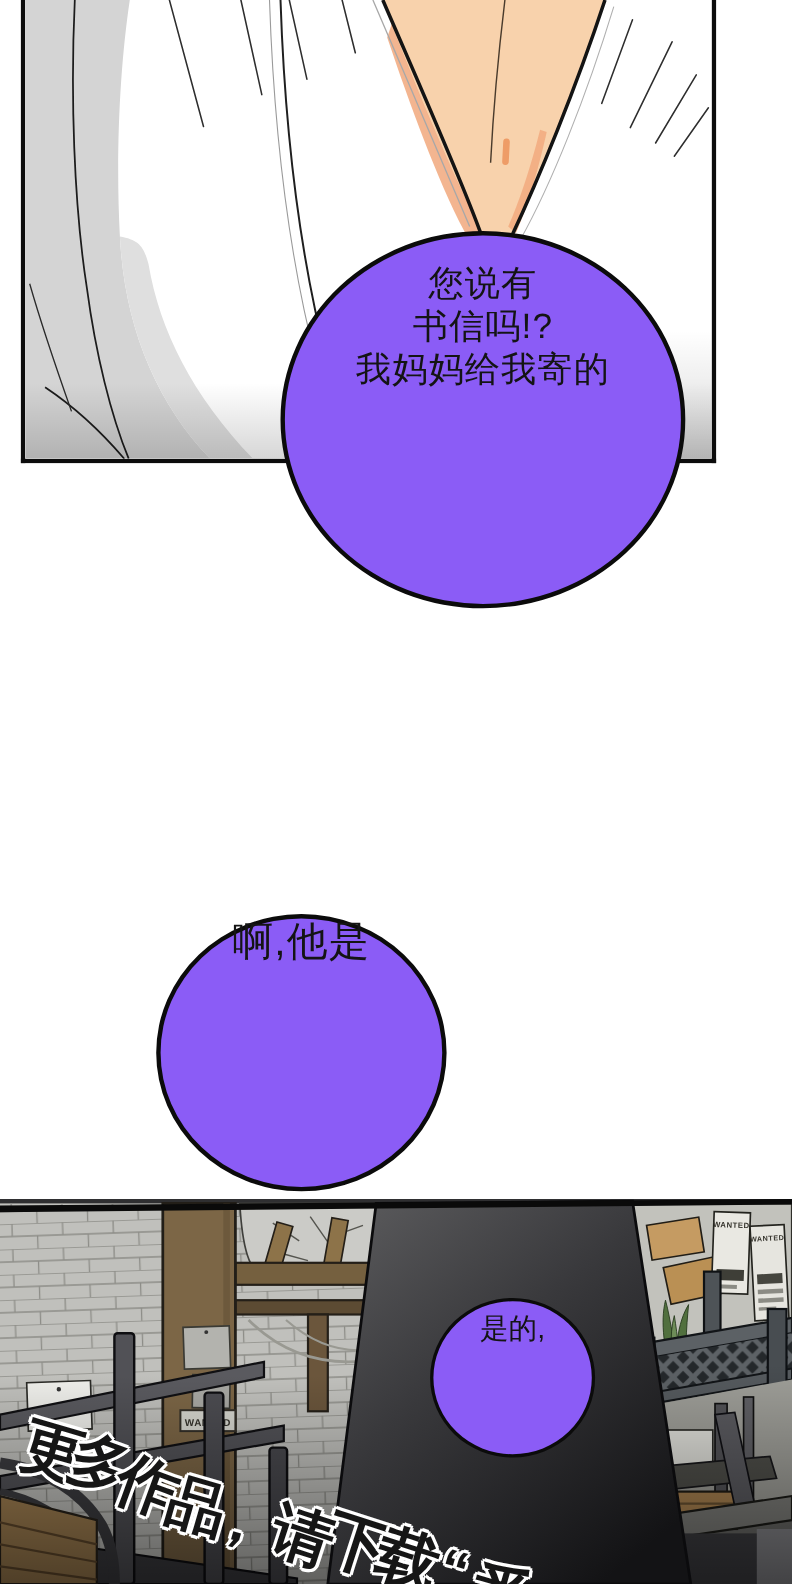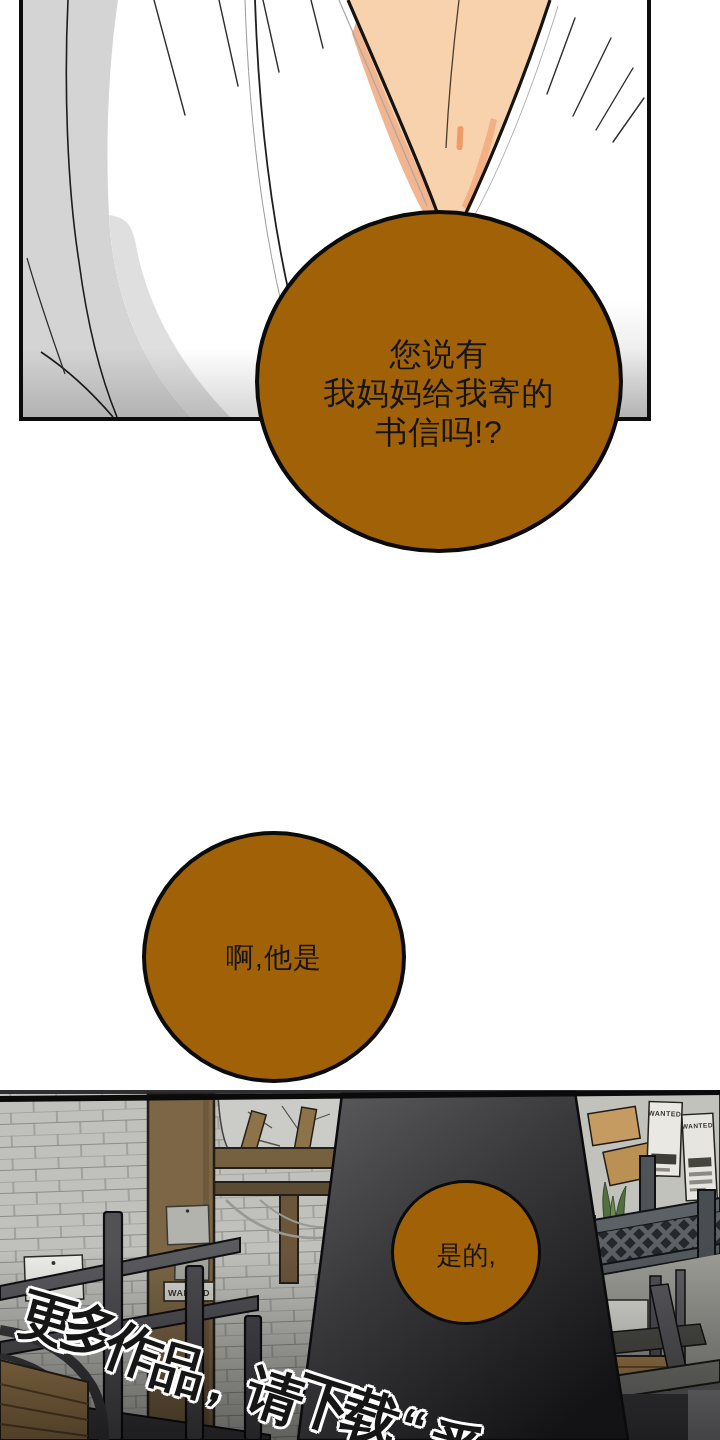--- a/index.html
+++ b/index.html
@@ -9,28 +9,28 @@
   
   .panel-top{position:absolute;left:19px;top:0;width:632px;height:421px;
              box-sizing:border-box;background:#fff;
              border-left:4px solid #0c0c0c;border-right:4px solid #0c0c0c;border-bottom:4px solid #0c0c0c;}
   .panel-top svg{display:block;width:100%;height:100%;}
 
   .panel-bottom{position:absolute;left:0;top:1090px;width:720px;height:350px;background:#2f2f31;}
   .panel-bottom svg{display:block;width:100%;height:100%;}
 
   
-  .bubble{position:absolute;background:#a16207;border-radius:50%;
-          display:flex;flex-direction:column;align-items:center;justify-content:center;
+  .bubble{position:absolute;background:#8b5cf6;border-radius:50%;
+          display:flex;flex-direction:column;align-items:center;
           text-align:center;color:#141414;z-index:6;}
   .bubble .ln{display:block;white-space:nowrap;}
   .bubble-top{left:255px;top:210px;width:368px;height:343px;border:4px solid #0b0b0b;
               font-size:32px;line-height:39px;font-weight:500;letter-spacing:1px;padding-top:24px;box-sizing:border-box;}
   .bubble-middle{left:142px;top:831px;width:256px;height:244px;border:4px solid #0b0b0b;
-              font-size:28px;line-height:41px;font-weight:500;letter-spacing:1px;gap:48px;}
+              font-size:37px;line-height:41px;font-weight:500;letter-spacing:1px;gap:48px;}
   .bubble-bottom{left:391px;top:1180px;width:150px;height:145px;border:3px solid #0b0b0b;
               font-size:26px;line-height:37px;font-weight:500;padding-top:6px;box-sizing:border-box;}
 
   
   .watermark{position:absolute;left:0;top:0;width:720px;height:1440px;pointer-events:none;z-index:9;}
   .wm-char{position:absolute;font-weight:700;color:#161616;
            text-shadow:-2px -2px 0 #fff,2px -2px 0 #fff,-2px 2px 0 #fff,2px 2px 0 #fff,
                         0 -3px 0 #fff,0 3px 0 #fff,-3px 0 0 #fff,3px 0 0 #fff;}
 
   .svg-wanted{font-family:"Liberation Sans",sans-serif;font-weight:700;fill:#35332c;
@@ -203,22 +203,22 @@
       <rect x="566" y="150" width="154" height="200" fill="url(#fadeDn)"></rect>
 
       <polygon points="342,4 575,2 628,350 298,350" fill="url(#silGrad)" stroke="#0b0b0d" stroke-width="2.5"></polygon>
 
       <polygon points="0,6 720,0 720,5 0,12" fill="#0a0a0a"></polygon>
     </svg>
   </div>
 
   <div class="bubble bubble-top">
     <span class="ln">您说有</span>
+    <span class="ln">书信吗!?</span>
     <span class="ln">我妈妈给我寄的</span>
-    <span class="ln">书信吗!?</span>
   </div>
 
   <div class="bubble bubble-middle">
     <span class="ln">啊,他是</span>
   </div>
 
   <div class="bubble bubble-bottom">
     <span class="ln">是的,</span>
   </div>
 

